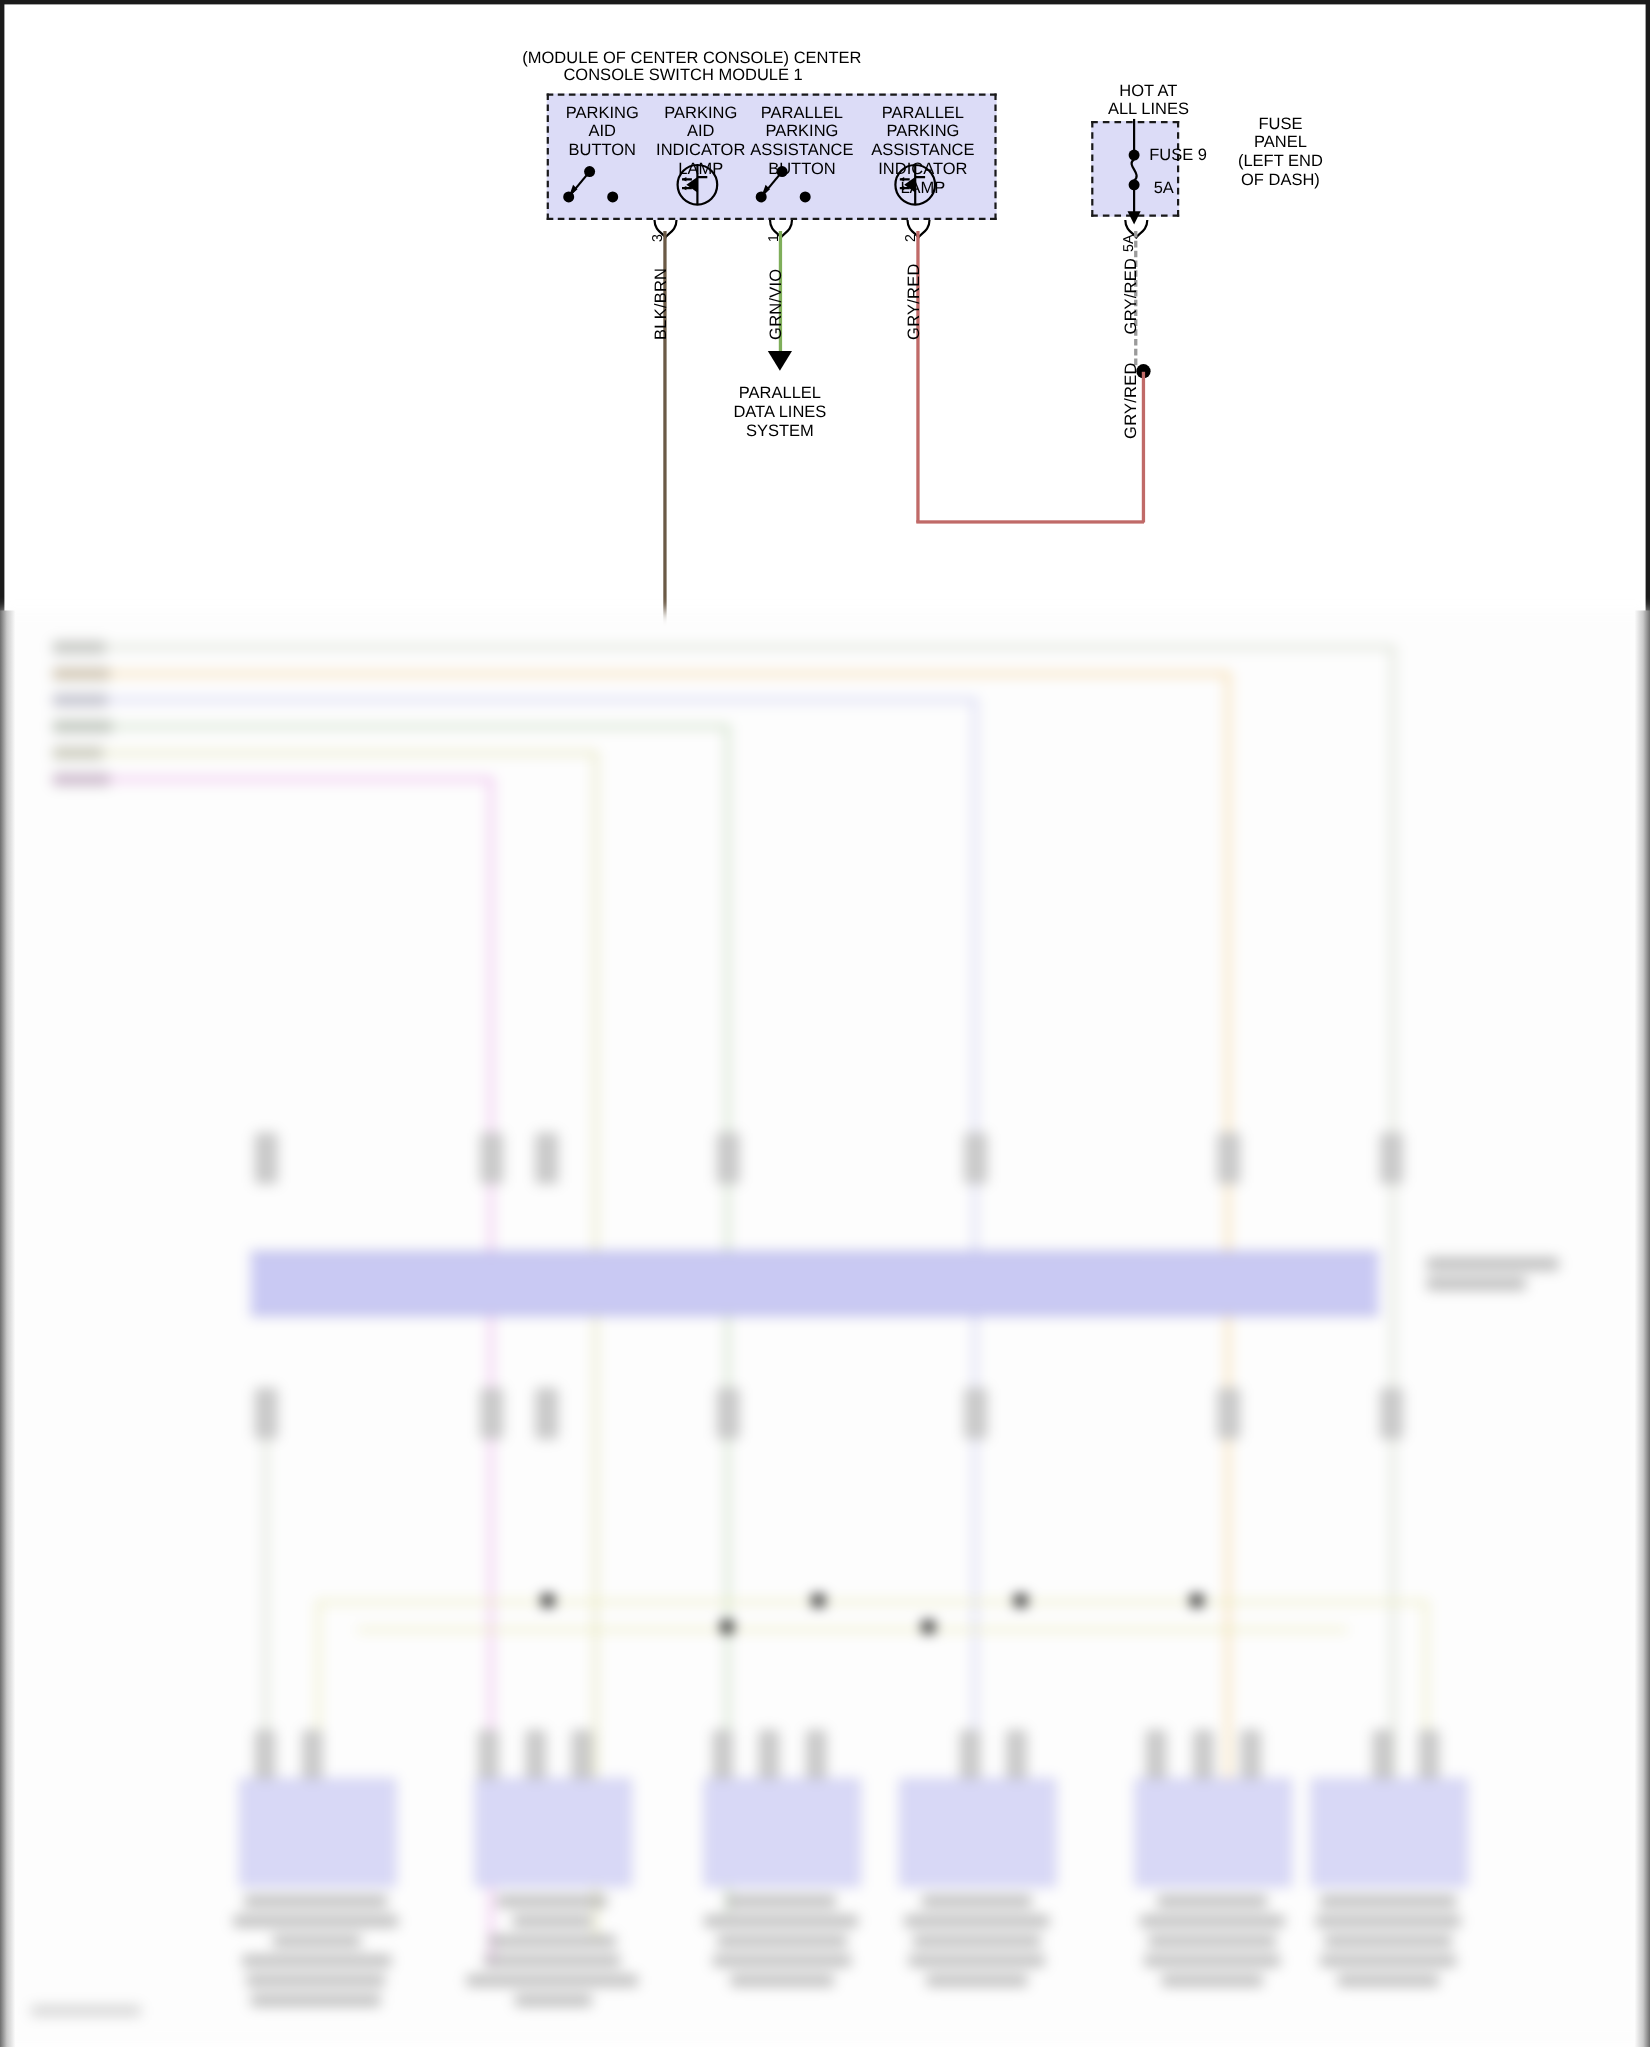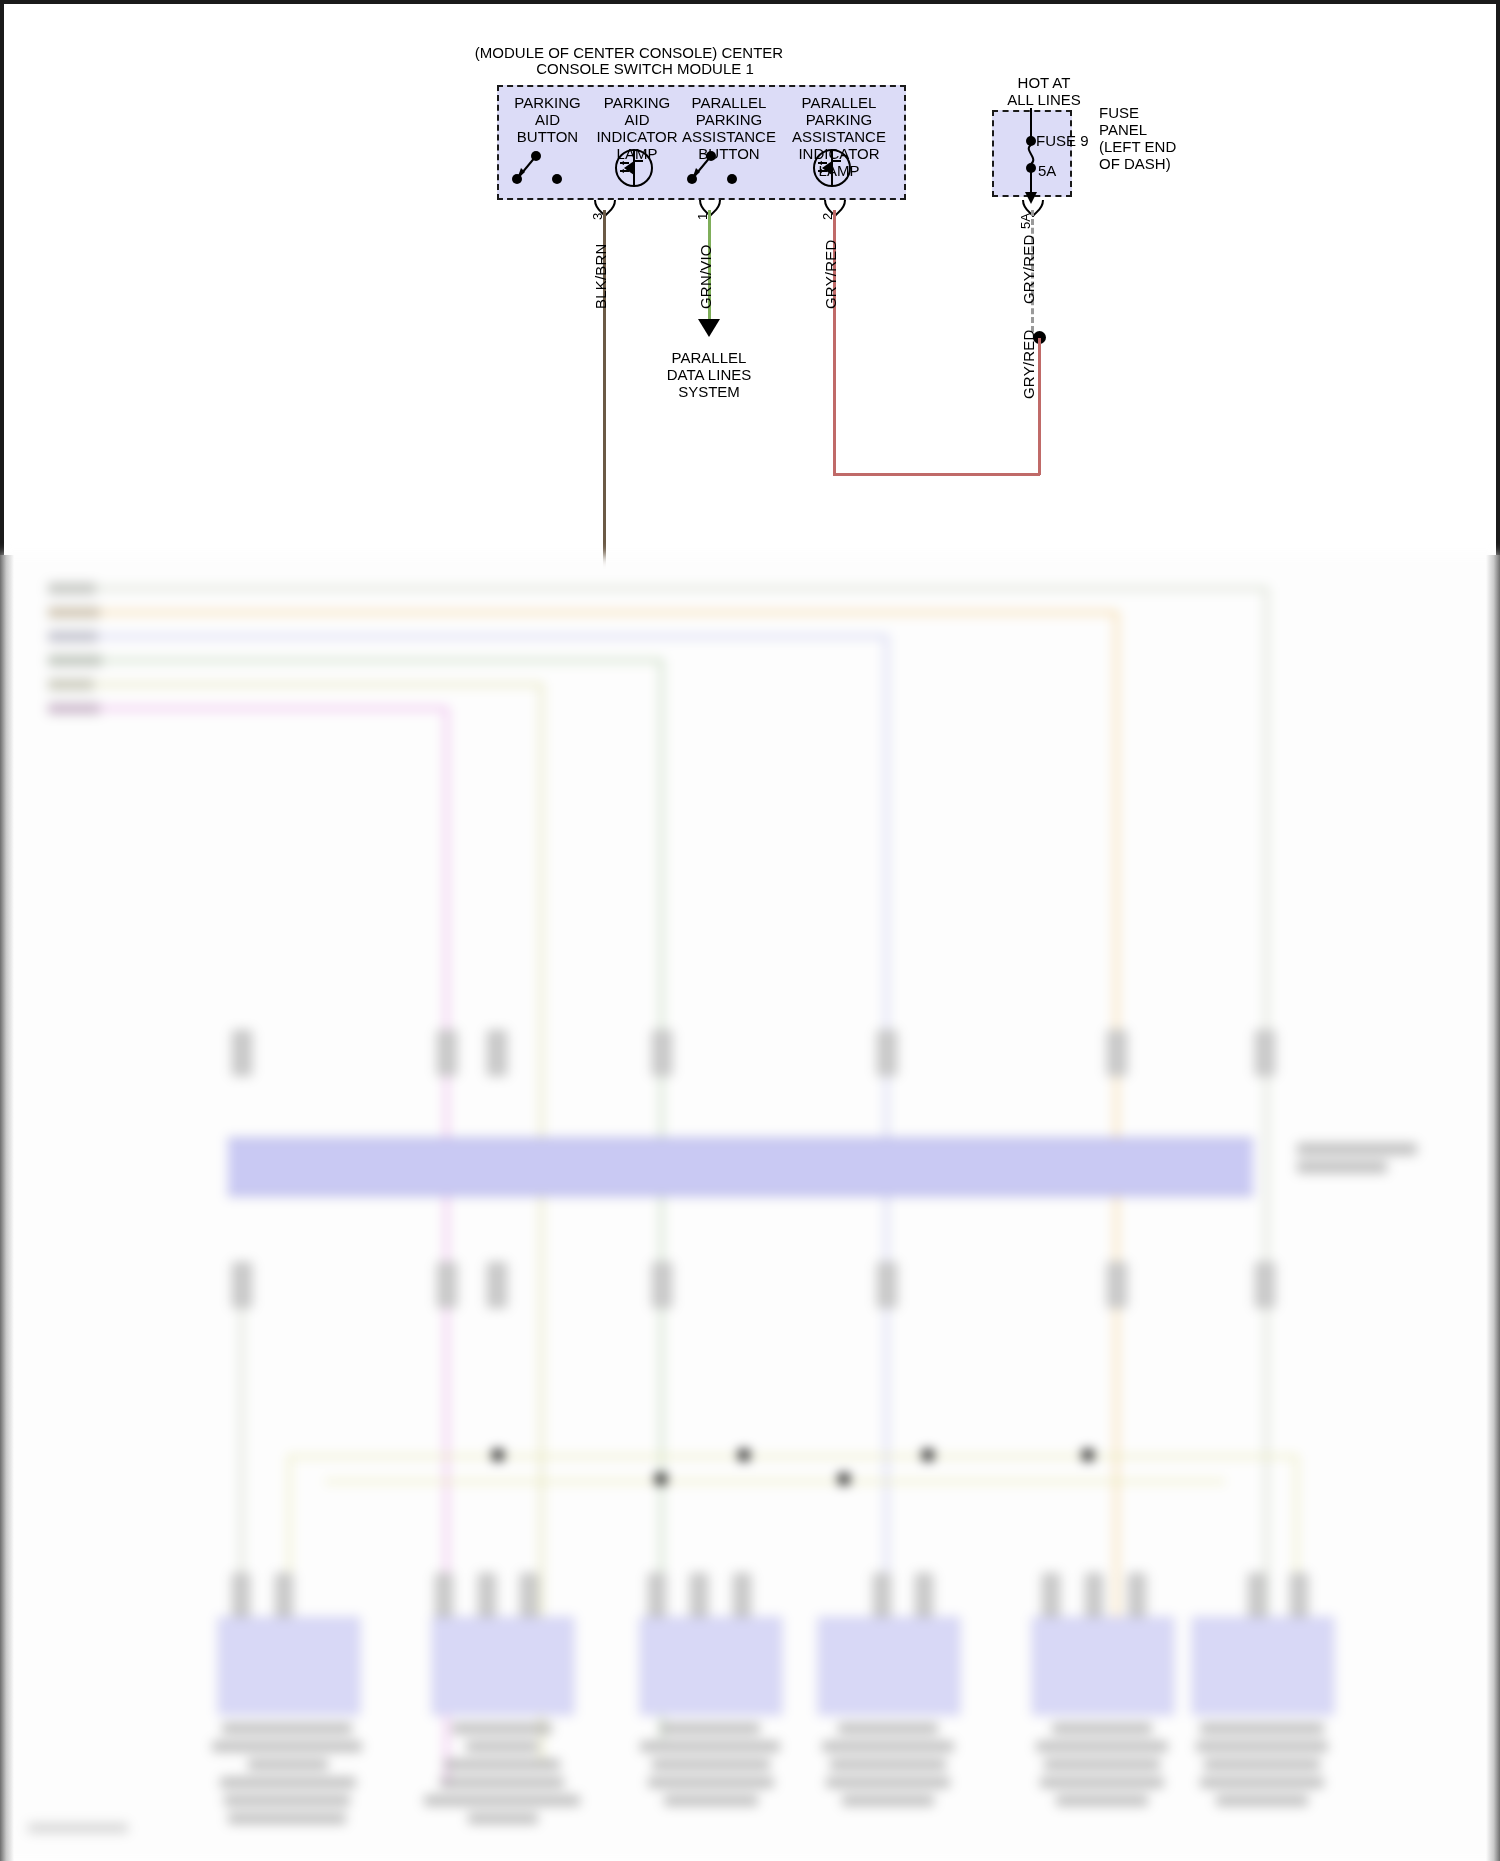--- a/index.html
+++ b/index.html
@@ -5,21 +5,21 @@
   html,body{margin:0;padding:0;background:#ffffff;}
   body{font-family:"Liberation Sans", sans-serif;}
   #page{position:relative;width:1500px;height:1861px;overflow:hidden;background:#fff;}
 
   
   #sheet{position:absolute;left:0;top:0;width:1500px;height:560px;background:#fff;
          border-left:4px solid #1a1a1a;border-top:4px solid #1a1a1a;border-right:4px solid #1a1a1a;
          box-sizing:border-box;}
 
   .lbl{position:absolute;color:#000;font-size:15px;line-height:17px;text-align:center;white-space:pre-line;}
-  .lbl.left{text-align:left;}
+  .lbl.left{text-align:center;}
 
   
   .modbox{position:absolute;background:#dcdcf7;border:2.5px dashed #1a1a1a;box-sizing:border-box;}
   .vwire{position:absolute;width:2.5px;}
   .hwire{position:absolute;height:2.5px;}
 
   
   .rot{position:absolute;transform-origin:0 0;transform:rotate(-90deg);
        font-size:15px;color:#000;white-space:nowrap;letter-spacing:0.2px;}
   .rotsm{position:absolute;transform-origin:0 0;transform:rotate(-90deg);
@@ -42,21 +42,21 @@
              background:linear-gradient(270deg,#6e6e6e 0%,#c9c9c9 45%,#fdfdfd 100%);}
 </style>
 </head>
 <body>
 
 <div id="page">
 
   <div id="sheet">
 
     <div class="lbl" style="left:400px;top:40px;width:450px;">(MODULE OF CENTER CONSOLE) CENTER</div>
-    <div class="lbl" style="left:416px;top:56px;width:450px;">CONSOLE SWITCH MODULE 1</div>
+    <div class="lbl" style="left:392px;top:56px;width:450px;">CONSOLE SWITCH MODULE 1</div>
 
     <div class="modbox" style="left:493px;top:81px;width:409px;height:115px;"></div>
 
     <div class="lbl" style="left:496px;top:90px;width:95px;">PARKING
 AID
 BUTTON</div>
     <div class="lbl" style="left:578px;top:90px;width:110px;">PARKING
 AID
 INDICATOR
 LAMP</div>

